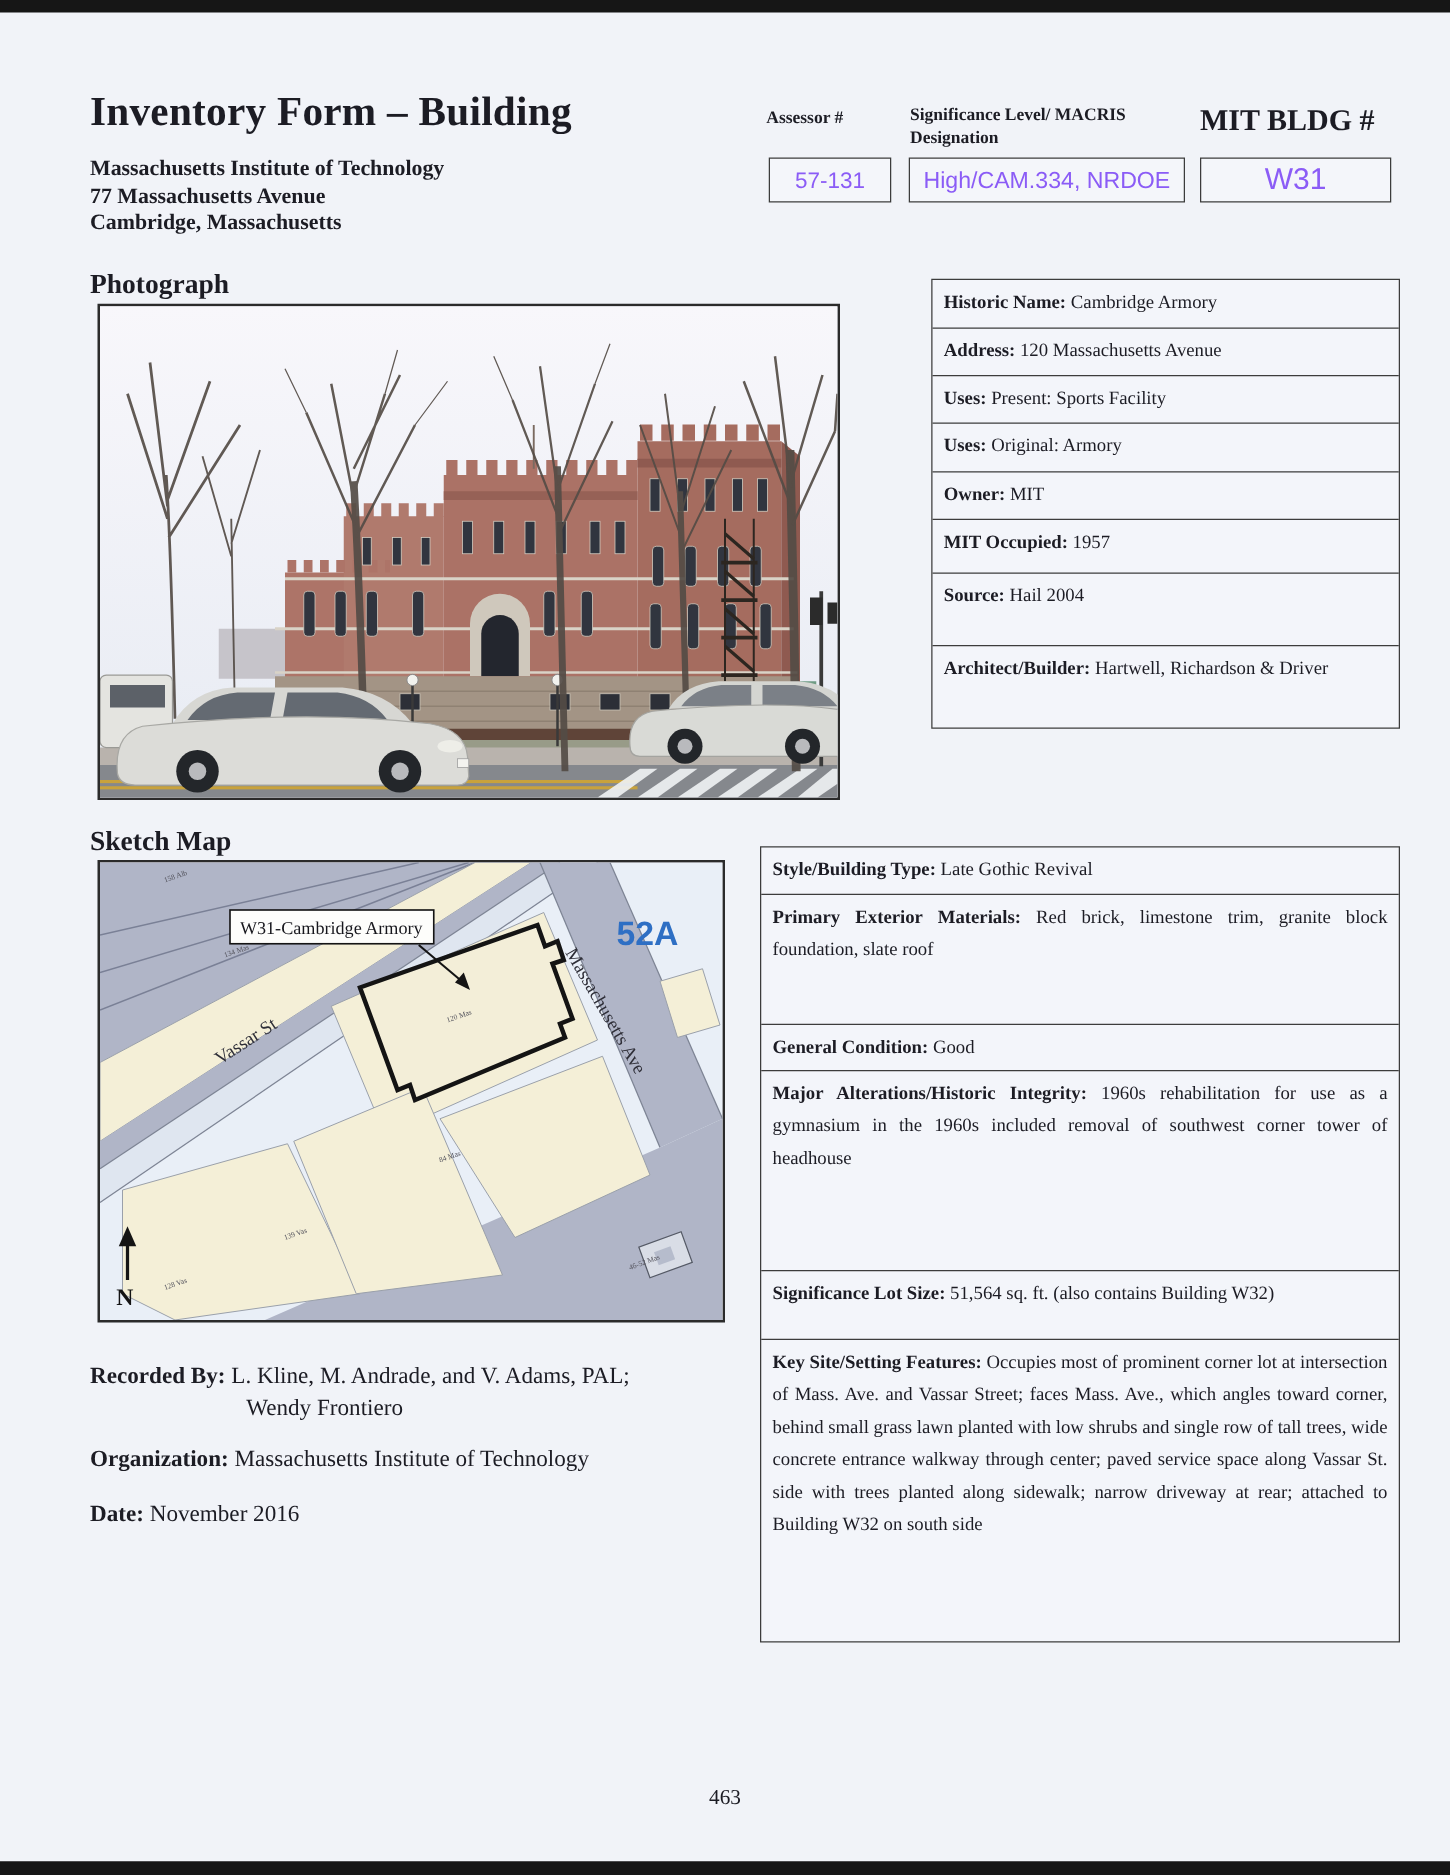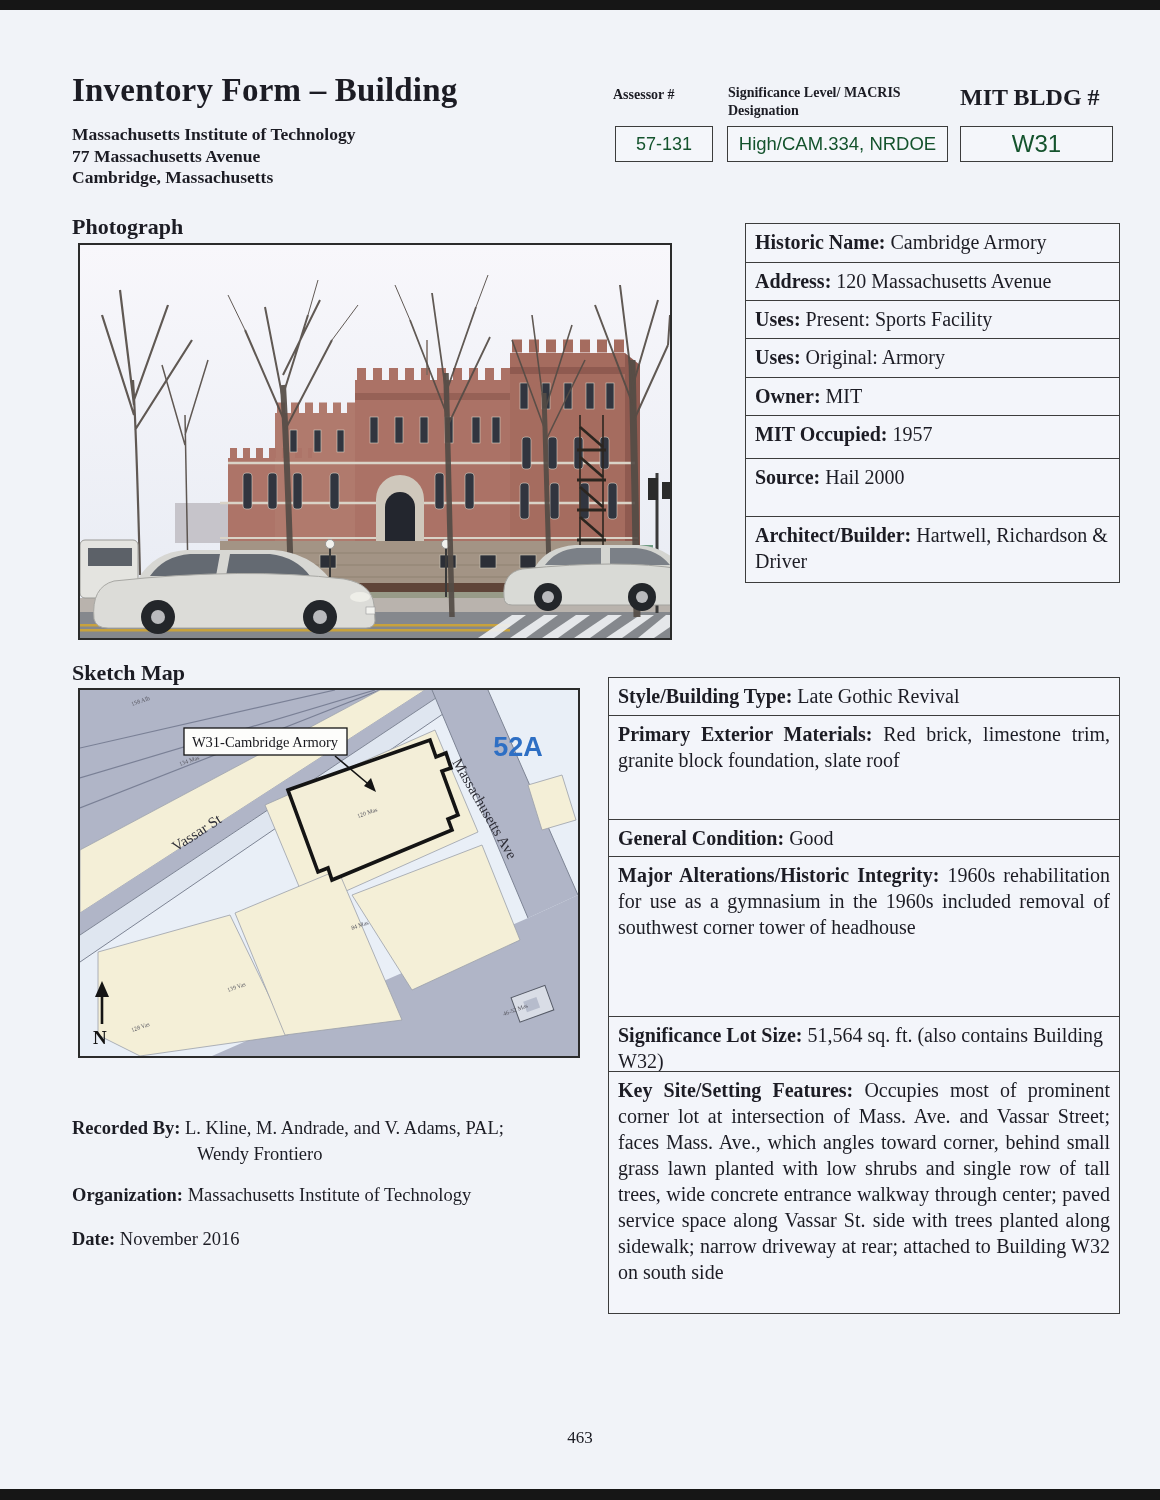--- a/index.html
+++ b/index.html
@@ -9,30 +9,30 @@
     font-family:"Liberation Serif","DejaVu Serif",serif;
     color:#1c1c24;overflow:hidden;
   }
   .scan-bar{position:absolute;left:0;width:1160px;background:#161616;}
   .abs{position:absolute;box-sizing:border-box;}
   .title{font-size:33px;font-weight:bold;letter-spacing:.2px;}
   .orglines{font-size:17.5px;font-weight:bold;line-height:21.5px;white-space:pre-line;}
   .boxlabel{font-size:14px;font-weight:bold;line-height:18px;}
   .bigboxlabel{font-size:24px;font-weight:bold;}
   .valuebox{border:1.6px solid #3c3c3c;display:flex;align-items:center;justify-content:center;
-    font-family:"Liberation Sans","DejaVu Sans",sans-serif;background:#f4f6fa;color:#14532d;}
+    font-family:"Liberation Sans","DejaVu Sans",sans-serif;background:#f4f6fa;color:#8b5cf6;}
   .secheading{font-size:22px;font-weight:bold;}
   .frame{border:2px solid #2b2b2b;background:#eef1f7;}
   .ftable{border:1.6px solid #3c3c3c;background:#f3f5fa;}
   .trow{box-sizing:border-box;border-bottom:1.6px solid #3c3c3c;padding:5px 9px 0 9px;
-    font-size:20px;line-height:26px;overflow:hidden;}
+    font-size:15px;line-height:26px;overflow:hidden;}
   .trow:last-child{border-bottom:none;}
   .trow b{font-weight:bold;}
   .just{text-align:justify;}
-  .footfield{font-size:18.5px;line-height:26px;margin-top:27px;}
+  .footfield{font-size:18.5px;line-height:26px;}
   .pagenum{font-size:17px;}
   svg text{font-family:"Liberation Serif","DejaVu Serif",serif;}
   svg .sans{font-family:"Liberation Sans","DejaVu Sans",sans-serif;}
 </style>
 </head>
 <body>
 
 <div class="scan-bar" style="top:0;height:10px"></div>
 <div class="scan-bar" style="top:1489px;height:11px"></div>
 
@@ -222,21 +222,21 @@
 </svg>
 </div>
 
 <div class="abs ftable" style="left:745px;top:223px;width:375px">
   <div class="trow" style="height:39px"><b>Historic Name:</b> <span>Cambridge Armory</span></div>
   <div class="trow" style="height:38px"><b>Address:</b> <span>120 Massachusetts Avenue</span></div>
   <div class="trow" style="height:38px"><b>Uses:</b> <span> Present: Sports Facility</span></div>
   <div class="trow" style="height:39px"><b>Uses:</b> <span> Original: Armory</span></div>
   <div class="trow" style="height:38px"><b>Owner:</b> <span>MIT</span></div>
   <div class="trow" style="height:43px"><b>MIT Occupied:</b> <span>1957</span></div>
-  <div class="trow" style="height:58px"><b>Source:</b> <span>Hail 2000</span></div>
+  <div class="trow" style="height:58px"><b>Source:</b> <span>Hail 2004</span></div>
   <div class="trow" style="height:65px"><b>Architect/Builder:</b> <span>Hartwell, Richardson &amp; Driver</span></div>
 </div>
 
 <div class="abs secheading" style="left:72px;top:660px">Sketch Map</div>
 
 <div class="abs frame" style="left:78px;top:688px;width:502px;height:370px">
 <svg width="498" height="366" viewBox="0 0 498 366">
   <rect width="498" height="366" fill="#e9eff7"></rect>
 
   <polygon points="0,0 300,0 0,160" fill="#b0b5c7"></polygon>

